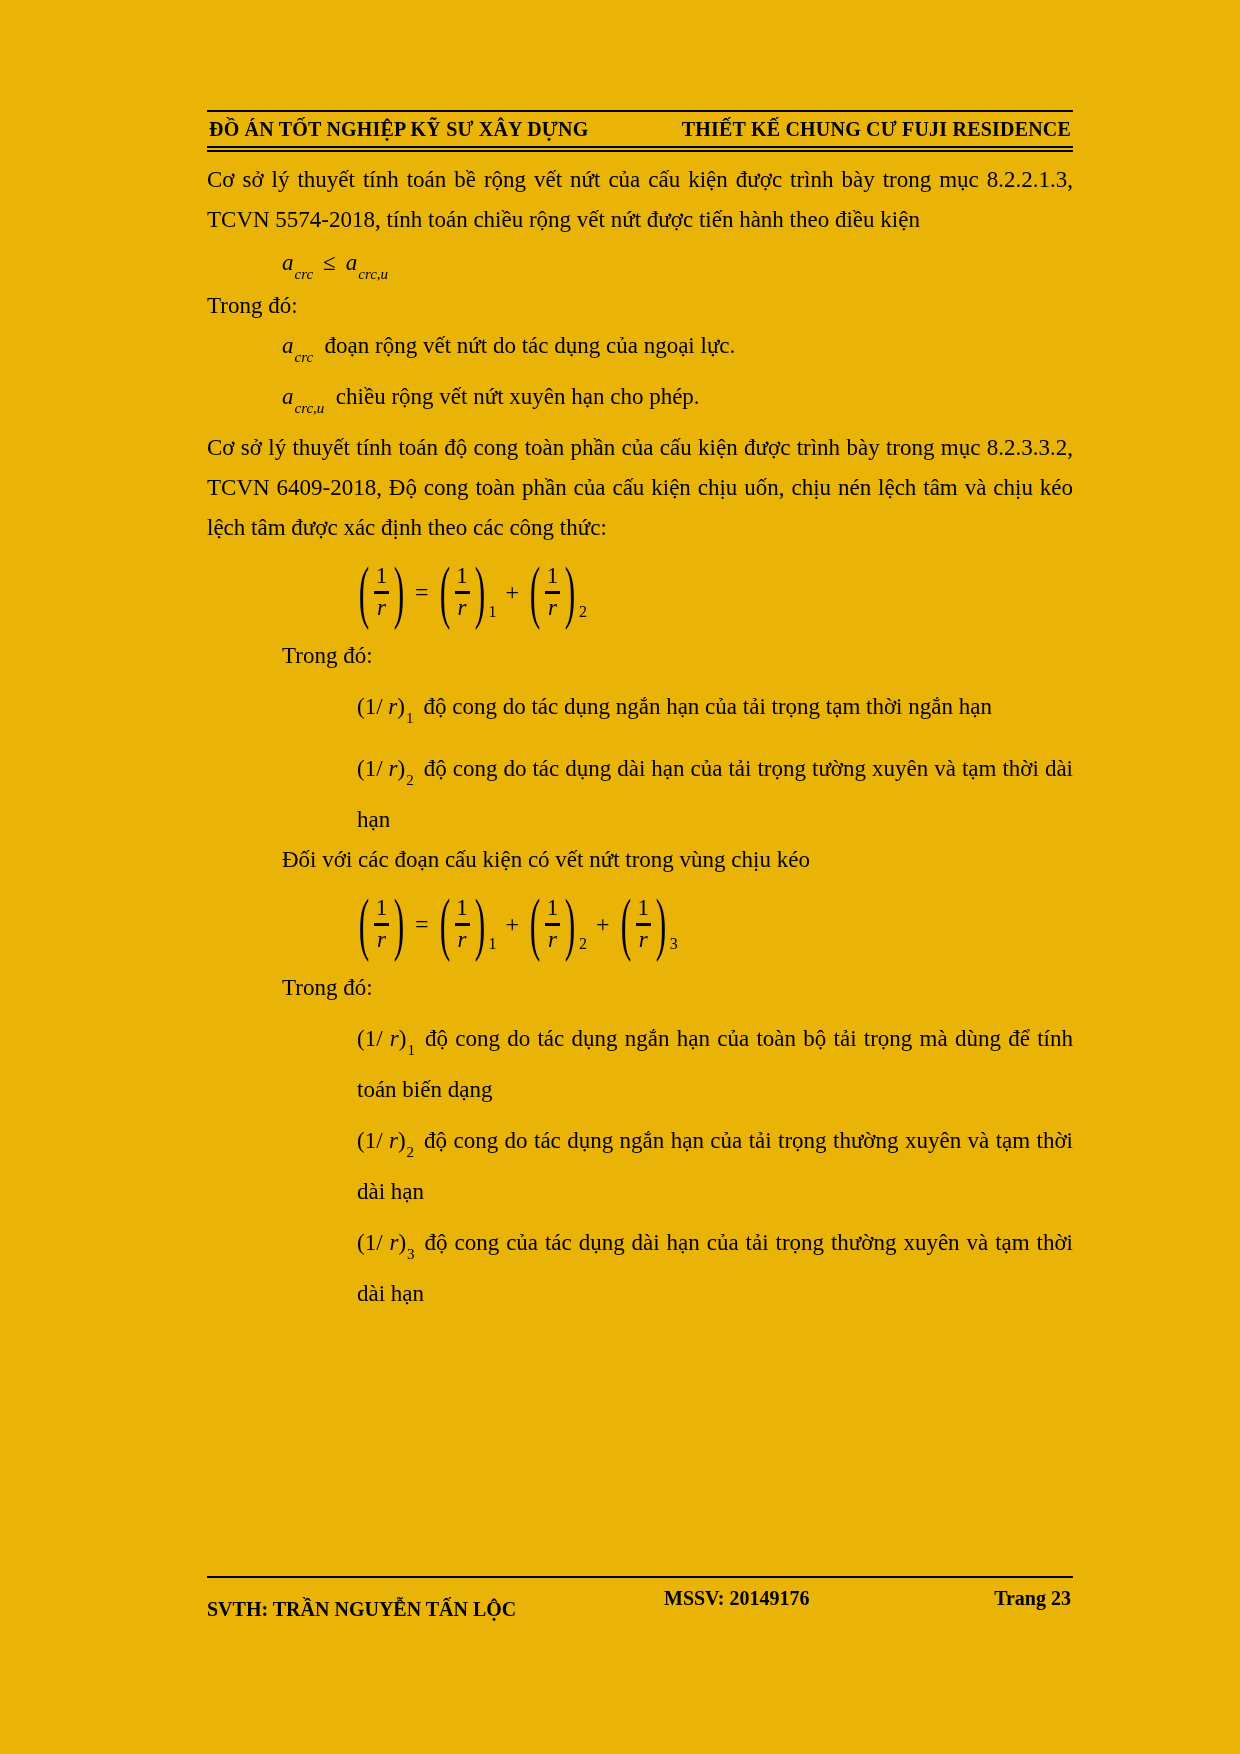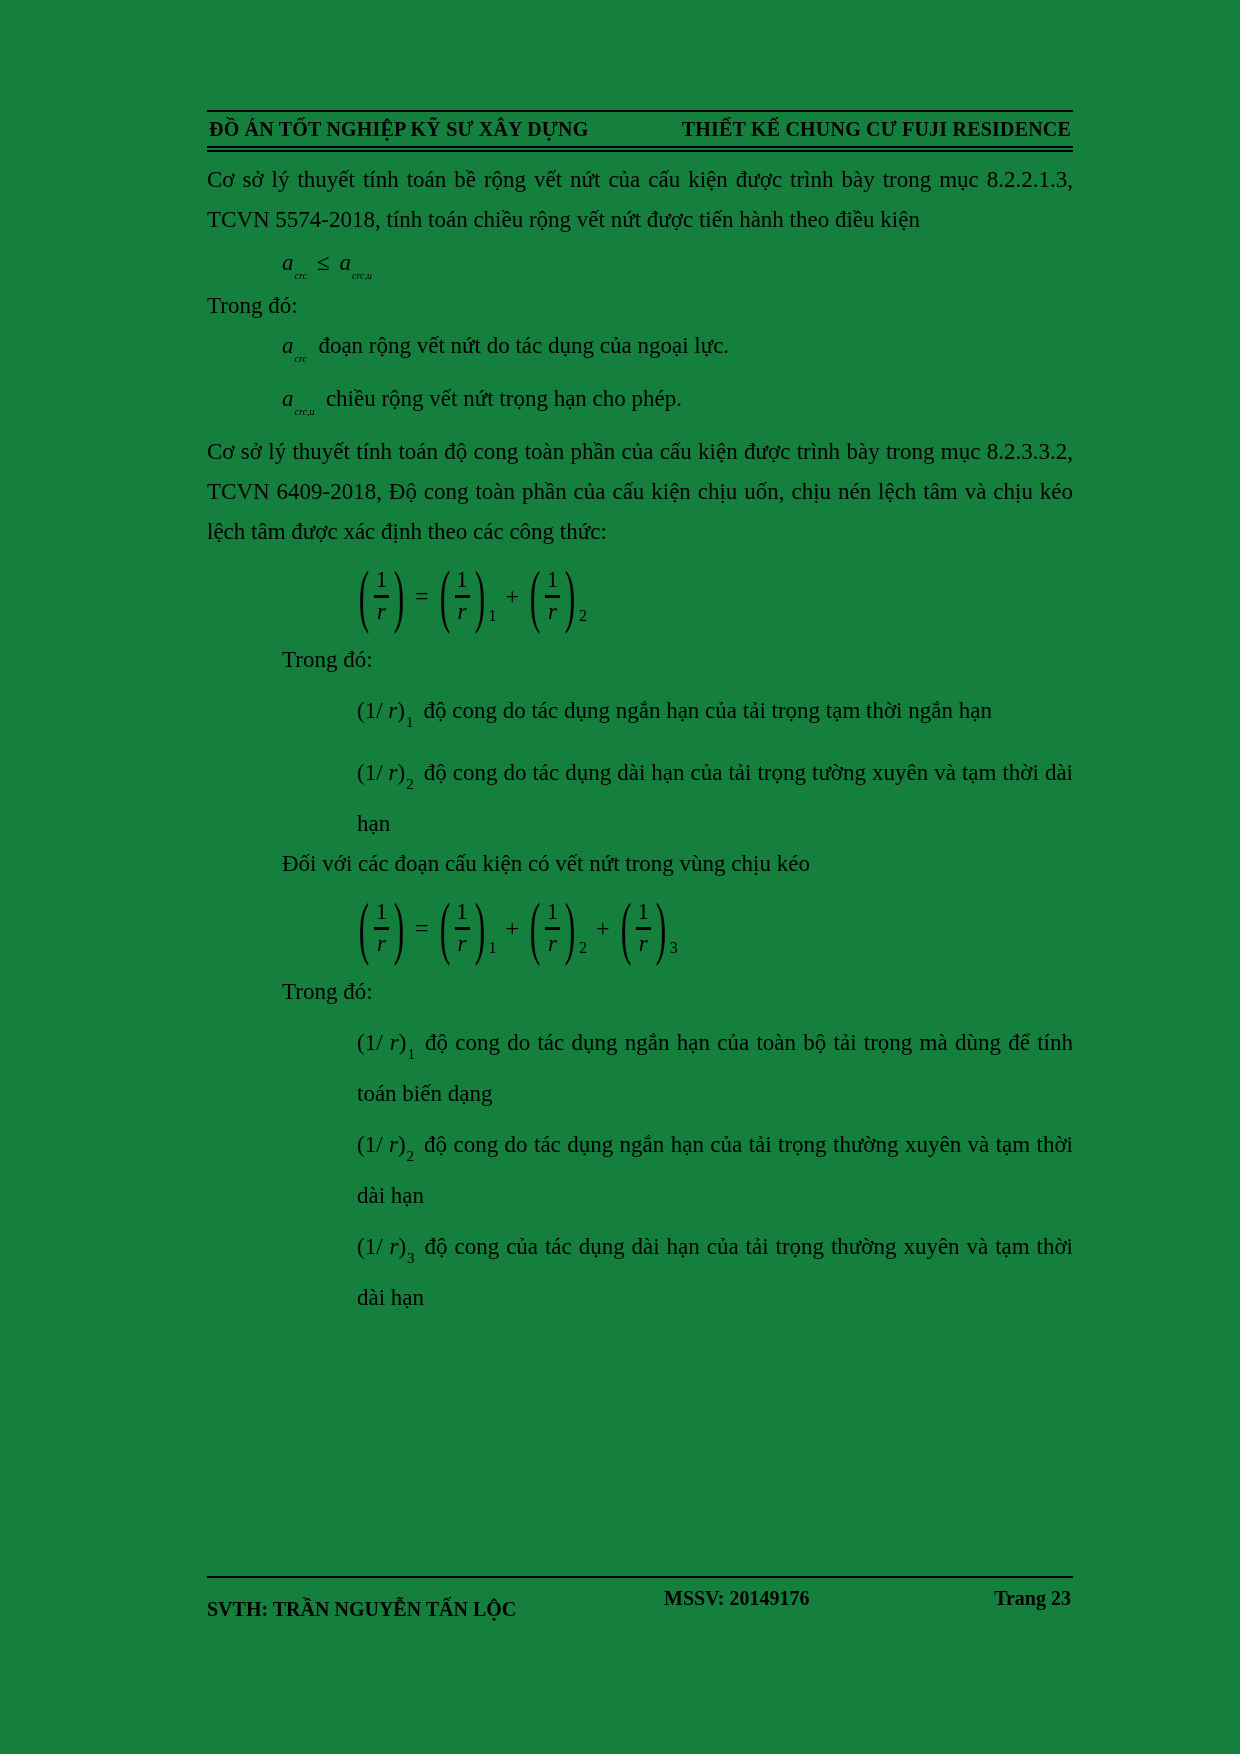--- a/index.html
+++ b/index.html
@@ -1,20 +1,20 @@
 <!DOCTYPE html>
 <html><head>
 <meta charset="utf-8">
 <style>
   * { margin:0; padding:0; box-sizing:border-box; }
   html,body { background:#ffffff; }
   .page {
     position:relative;
     width:1240px; height:1754px;
-    background:#15803d;
+    background:#eab308;
     color:#000000;
     font-family:"Liberation Serif", "DejaVu Serif", serif;
     overflow:hidden;
   }
   
   .header {
     position:absolute; top:110px; left:207px; width:866px;
     border-top:2px solid #000;
     border-bottom:6px double #000;
     padding:6px 2px 5px 2px;
@@ -32,21 +32,21 @@
   .footer .f-right  { position:absolute; right:2px; top:9px; }
   
   .content {
     position:absolute; top:160px; left:207px; width:866px;
     font-size:23px; line-height:40px;
   }
   .jp { text-align:justify; }
   .ind1 { margin-left:75px; }
   
   .iv { font-style:italic; }
-  .msub { font-size:10px; font-style:italic; vertical-align:-9px; margin-left:1px; }
+  .msub { font-size:15px; font-style:italic; vertical-align:-9px; margin-left:1px; }
   .dsub { font-size:15px; font-style:normal; vertical-align:-9px; margin-left:1px; }
   .relop { margin:0 10px; }
   .formula-inline { margin-left:75px; height:46px; line-height:46px; }
   
   .formula-display {
     margin-left:150px; height:88px;
     display:flex; align-items:center;
   }
   .term { display:inline-flex; align-items:center; }
   .bp {
@@ -82,21 +82,21 @@
       <span class="iv">a</span><span class="msub">crc</span><span class="relop">≤</span><span class="iv">a</span><span class="msub">crc,u</span>
     </div>
 
     <p>Trong đó:</p>
 
     <p class="ind1">
       <span class="iv">a</span><span class="msub">crc</span>&nbsp;&nbsp;<span>đoạn rộng vết nứt do tác dụng của ngoại lực.</span>
     </p>
 
     <p class="ind1">
-      <span class="iv">a</span><span class="msub">crc,u</span>&nbsp;&nbsp;<span>chiều rộng vết nứt trọng hạn cho phép.</span>
+      <span class="iv">a</span><span class="msub">crc,u</span>&nbsp;&nbsp;<span>chiều rộng vết nứt xuyên hạn cho phép.</span>
     </p>
 
     <p class="jp">Cơ sở lý thuyết tính toán độ cong toàn phần của cấu kiện được trình bày trong mục 8.2.3.3.2, TCVN 6409-2018, Độ cong toàn phần của cấu kiện chịu uốn, chịu nén lệch tâm và chịu kéo lệch tâm được xác định theo các công thức:</p>
 
 
     <div class="formula-display">
       <span class="term">
         <span class="bp">(</span>
         <span class="fr">
           <span class="fn">1</span>

